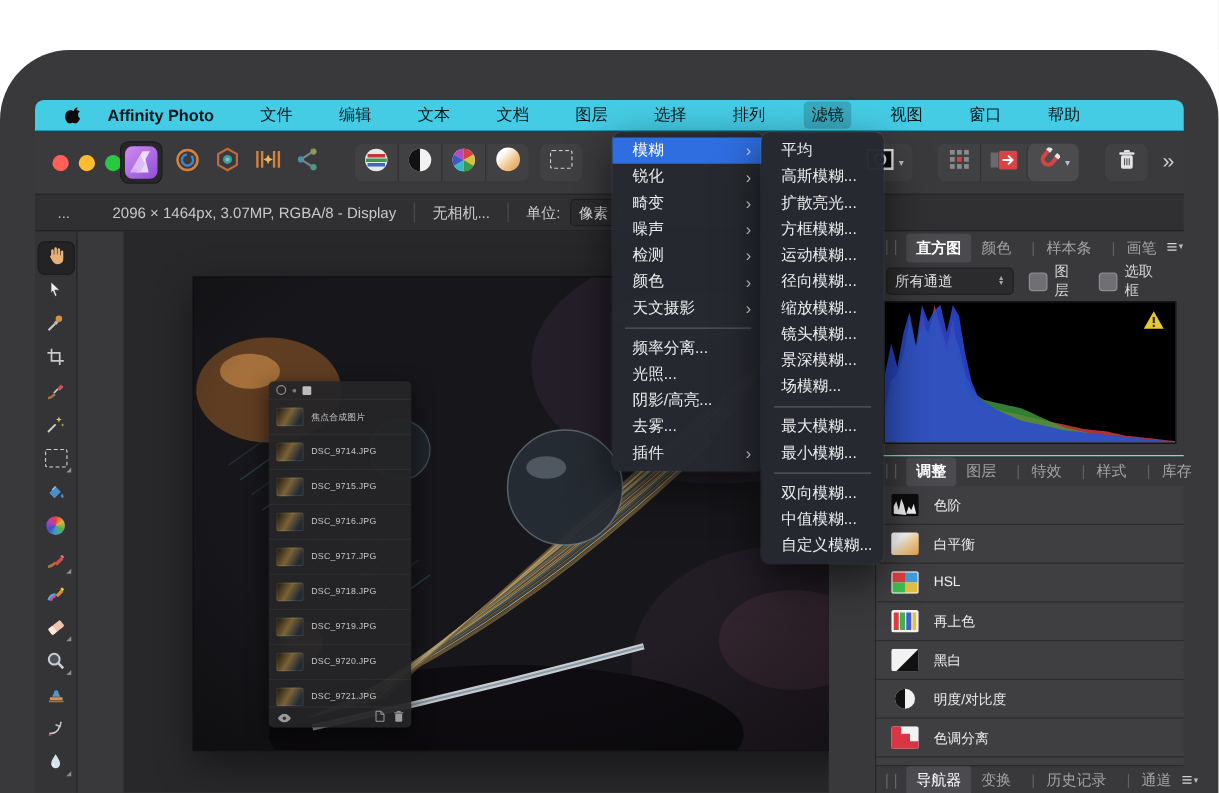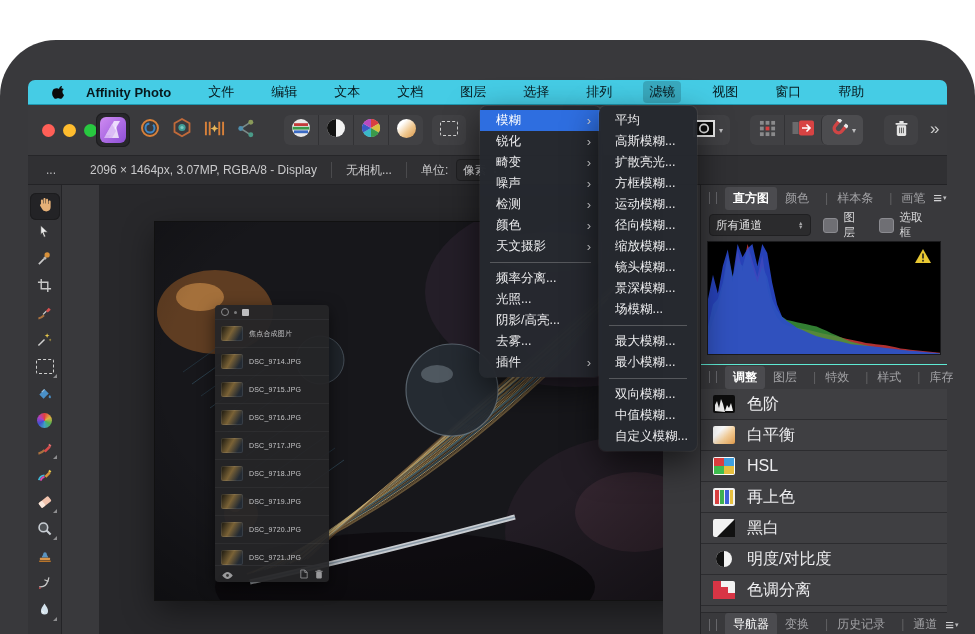--- a/index.html
+++ b/index.html
@@ -82,41 +82,41 @@
   .hist-controls{display:flex;align-items:center;height:28px;padding:0 8px;gap:6px;flex:none;}
   .chk{width:13px;height:13px;border-radius:3px;background:#6f6f74;border:1px solid #8b8b90;flex:none;}
   .chklab{font-size:11.5px;color:#d8d8da;margin-right:8px;}
   .histbox{position:relative;margin:2px 6px 0 6px;height:112px;background:#000;border:1px solid #1a1a1c;flex:none;}
   .histbox svg.plot{position:absolute;inset:0;width:100%;height:100%;}
   .warn{position:absolute;top:6px;right:8px;}
 
   .adj-section{border-top:1px solid #5eead4;margin-top:9px;}
   .adj-list{height:223px;overflow:hidden;background:#3f3f42;}
   .adj-row{height:30px;display:flex;align-items:center;gap:12px;padding:0 12px;border-bottom:1px solid #2c2c2f;}
-  .adj-row .lbl{font-size:16px;color:#ececee;}
+  .adj-row .lbl{font-size:11px;color:#ececee;}
   .adj-ic{width:22px;height:18px;border-radius:2px;display:inline-block;}
   .adj-icslot{width:22px;height:18px;display:flex;align-items:center;justify-content:center;flex:none;}
 
   .bottom-tabs{margin-top:auto;height:24px;border-top:1px solid #2a2a2d;display:flex;align-items:center;padding:0 8px;background:#39393c;}
 
   .statusbar{height:18px;background:#2b2b2d;border-top:1px solid #222224;display:flex;align-items:center;
              padding:0 8px;font-size:11.5px;}
   .statusbar .act{color:#e4e4e6;font-weight:700;margin-right:6px;}
   .statusbar .hint{color:#97979a;}
 
   
   .menu{position:absolute;background:rgba(38,41,47,.98);border-radius:7px;
         box-shadow:0 12px 34px rgba(0,0,0,.6),0 0 0 1px rgba(255,255,255,.07);padding:4px 0;z-index:60;}
   .mrow{height:21px;display:flex;align-items:center;padding:0 10px 0 16px;font-size:12.5px;color:#ececee;white-space:nowrap;}
   .mrow .arrow{margin-left:auto;color:#cfcfd1;font-size:13px;padding-left:14px;}
   .mrow.on{background:#2e6ee0;color:#fff;}
   .menu-sep{height:1px;background:#56585c;margin:5px 10px;}
   .filter-menu{left:452px;top:26px;width:121px;}
   .blur-submenu{left:571px;top:26px;width:98px;}
-  .menus-layer{position:absolute;left:28px;top:40px;width:919px;height:460px;pointer-events:none;}
+  .menus-layer{position:absolute;left:38px;top:40px;width:919px;height:460px;pointer-events:none;}
   .menus-layer .menu{pointer-events:auto;}
 </style>
 </head>
 <body>
 
 <div class="stage">
   <div class="frame"></div>
 
   <div class="app">
 

